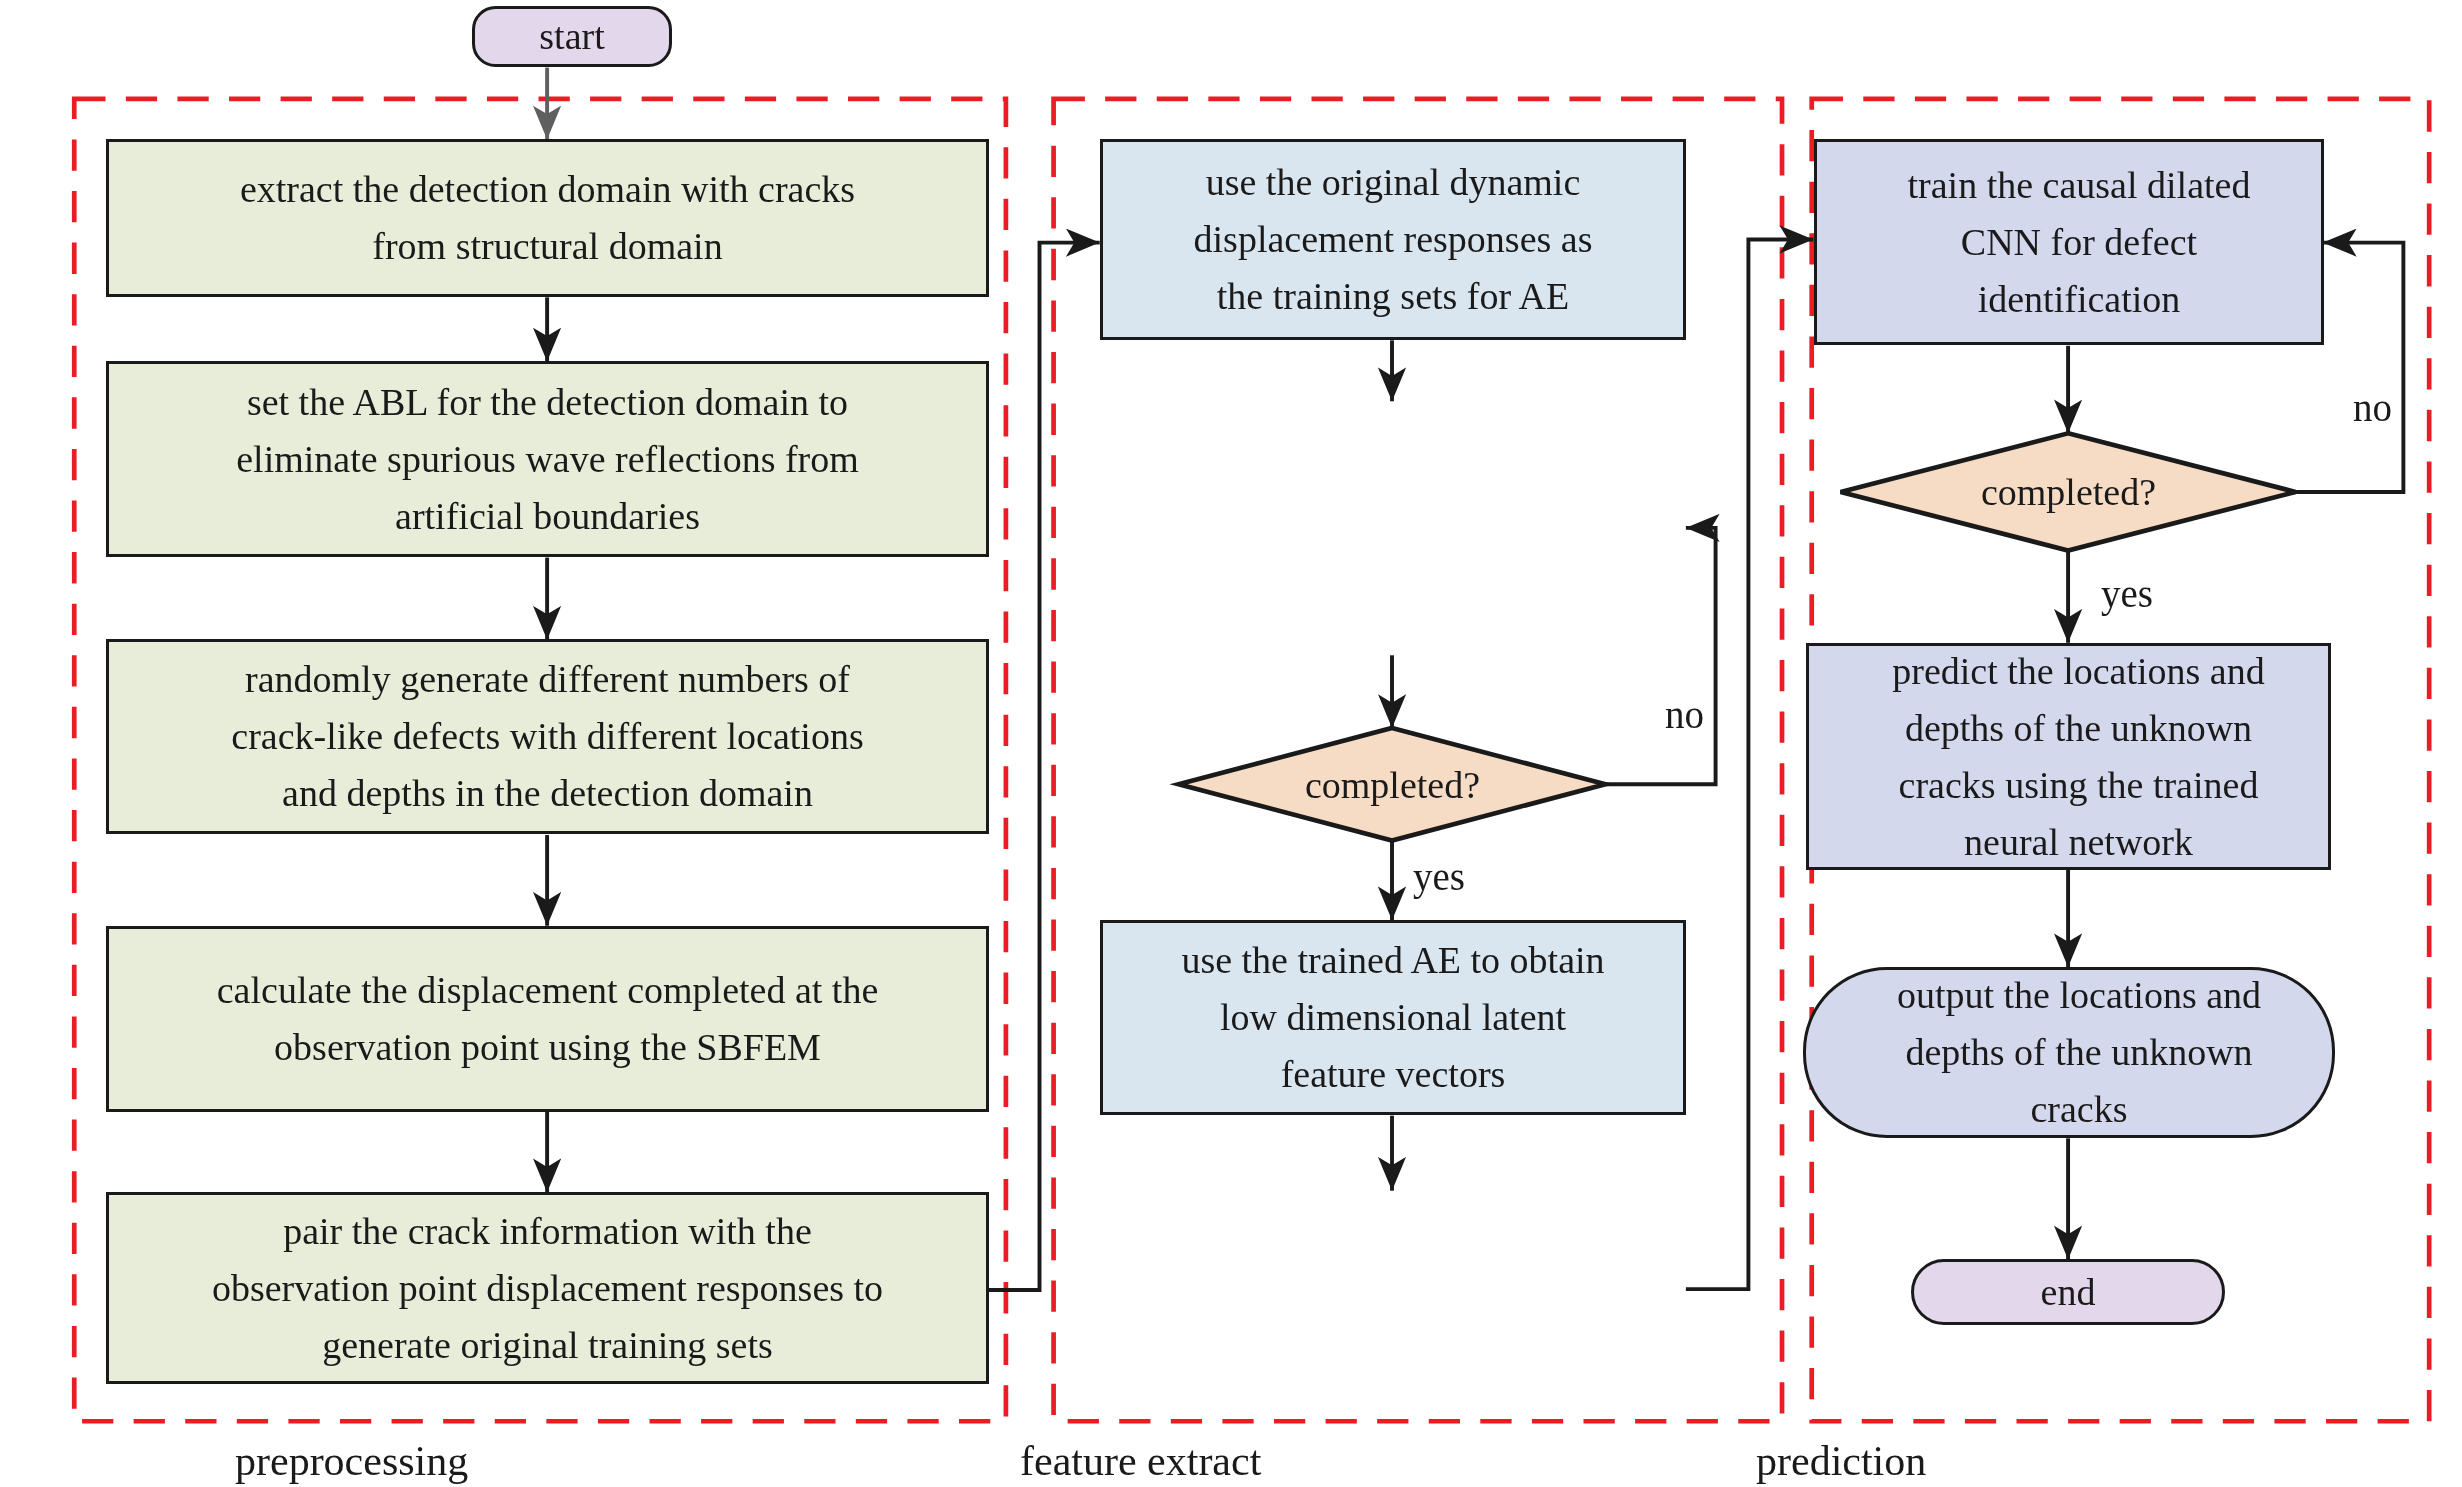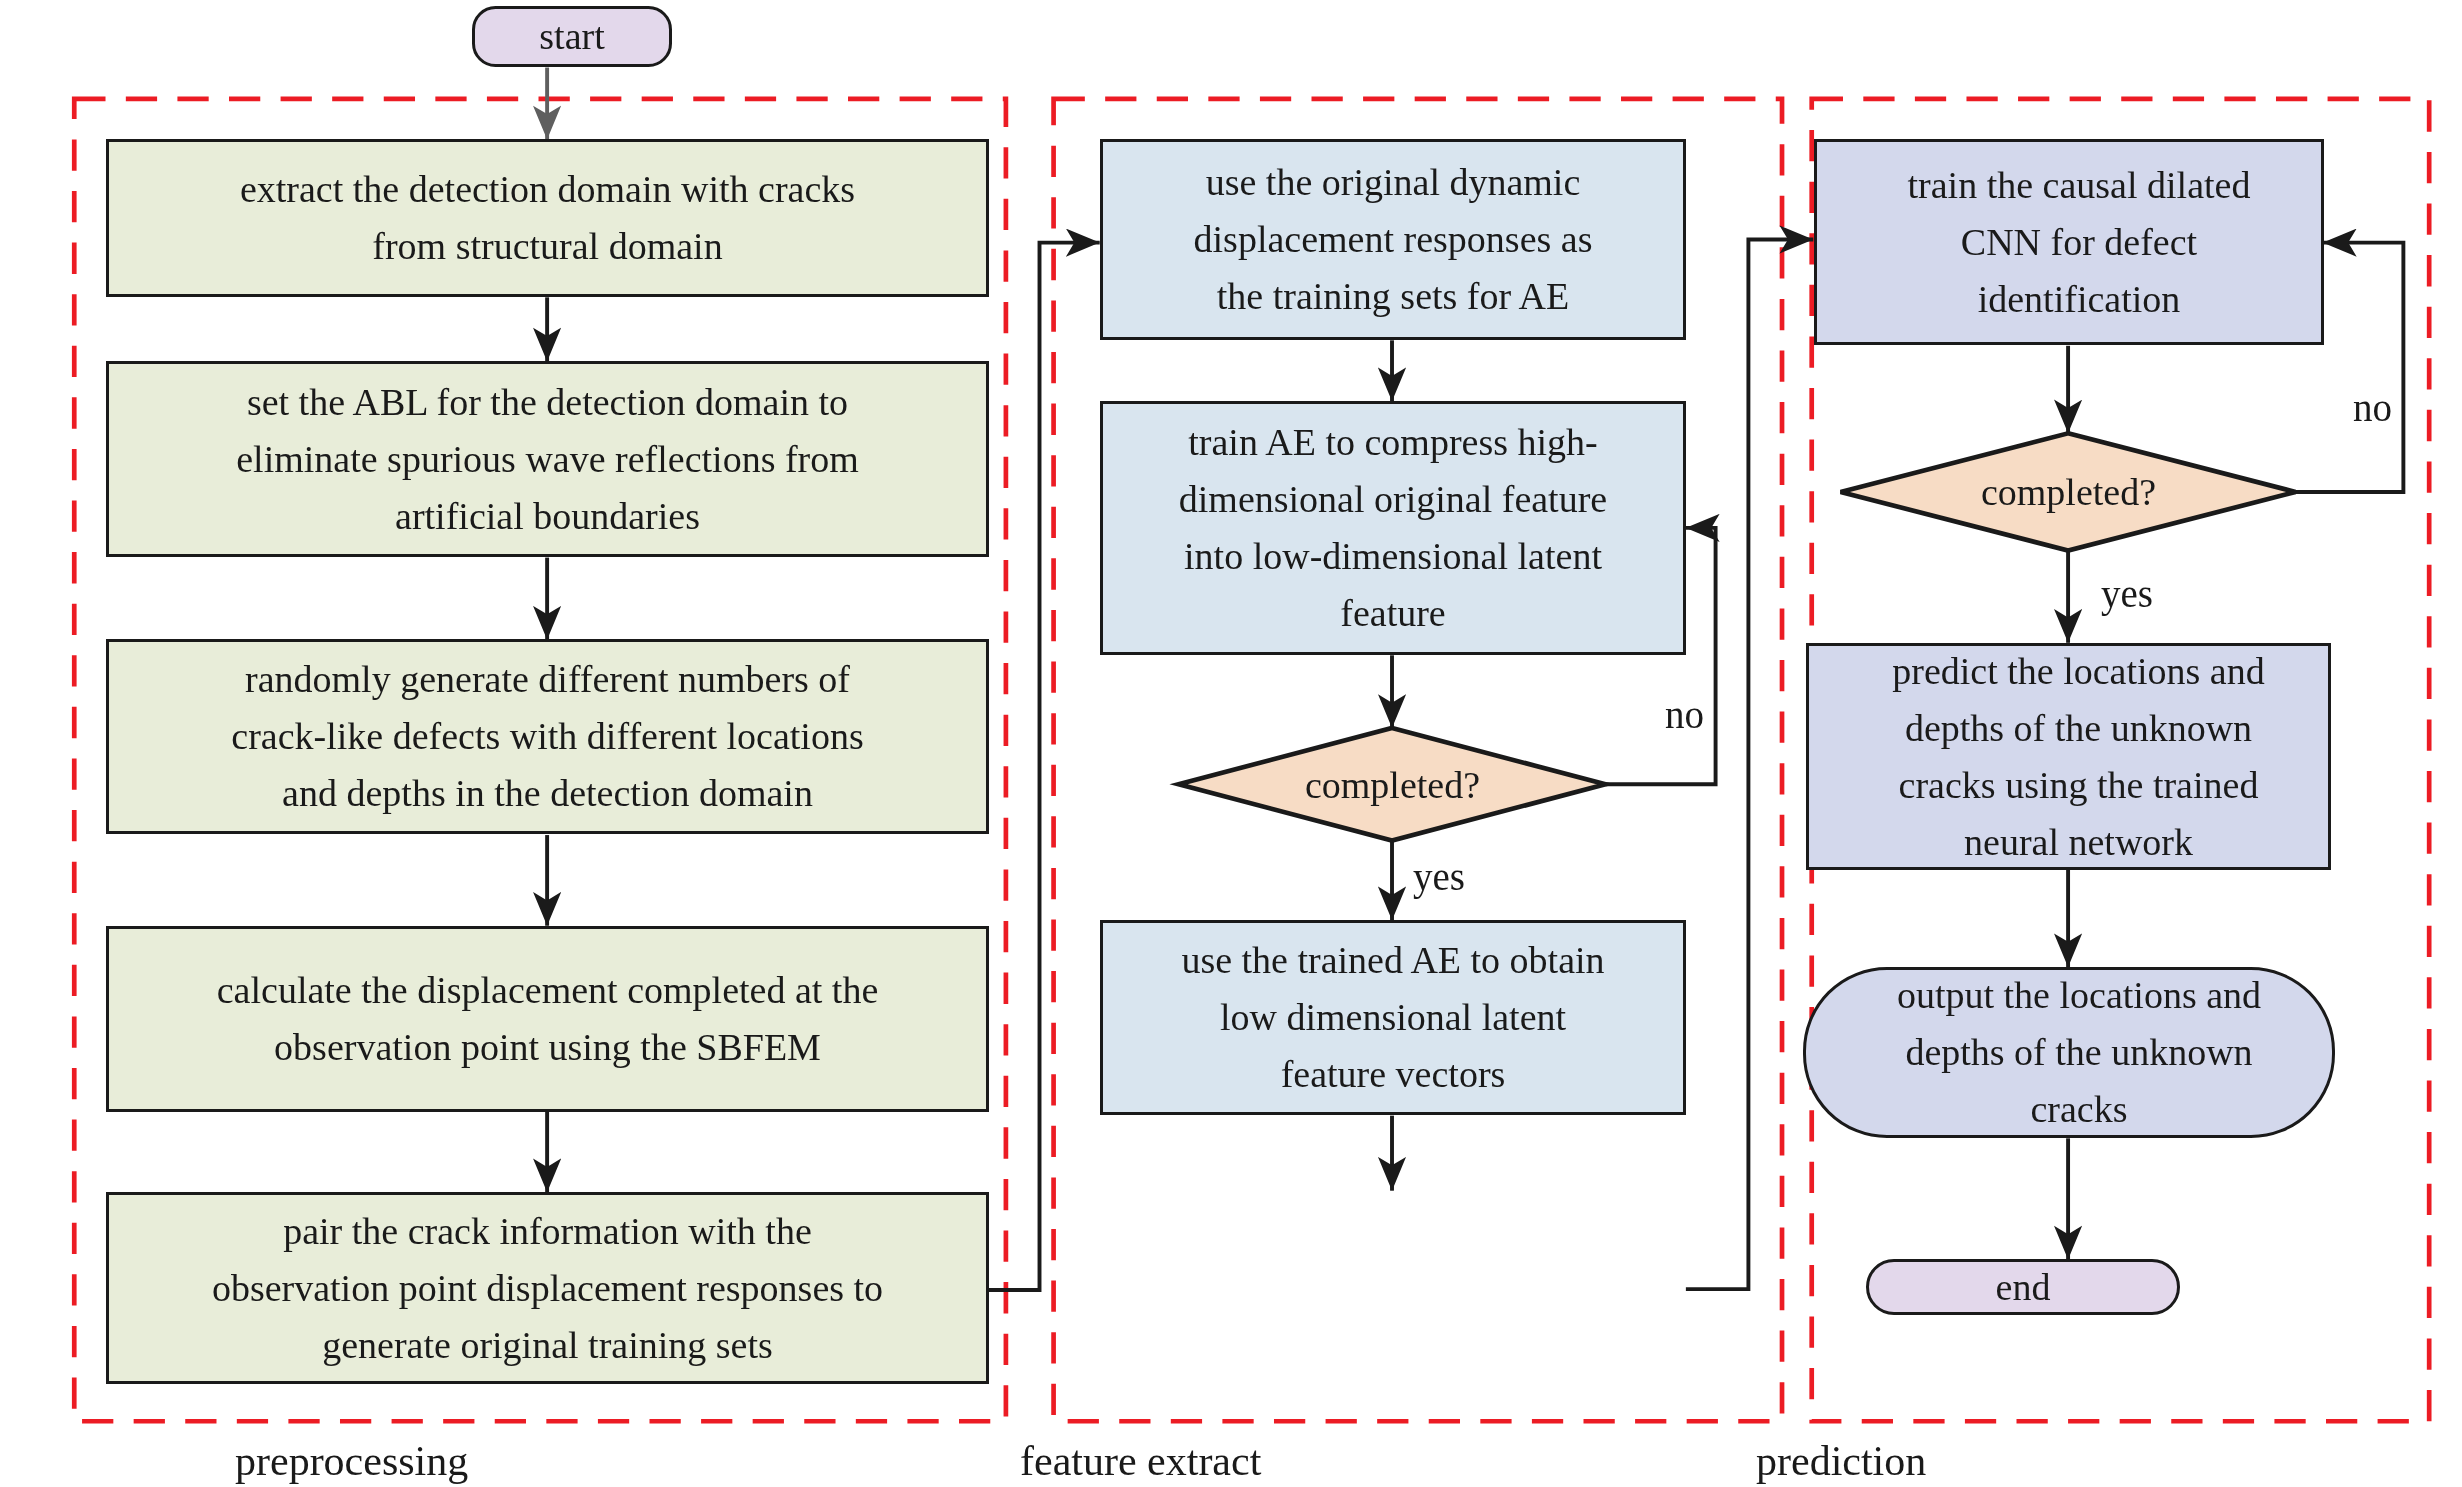--- a/index.html
+++ b/index.html
@@ -77,43 +77,39 @@
     <path class="edge" d="M2937,629 H3075 V310 H2972" marker-end="url(#ah)"></path>
     <path class="edge" d="M2646,704 V822" marker-end="url(#ah)"></path>
     <path class="edge" d="M2646,1112 V1237" marker-end="url(#ah)"></path>
     <path class="edge" d="M2646,1456 V1611" marker-end="url(#ah)"></path>
 
     <polygon class="diamond" points="1781,931 2054,1003 1781,1075 1508,1003"></polygon>
     <polygon class="diamond" points="2646,554 2937,629 2646,704 2355,629"></polygon>
   </svg>
 
   <div class="node terminal" style="left:447px;top:6.3px;width:200px;height:61px;border-radius:23.5px;margin-left:25px;">start</div>
-  <div class="node terminal" style="left:1866px;top:1259px;width:314px;height:56px;border-radius:33px;">end</div>
+  <div class="node terminal" style="left:1911px;top:1259px;width:314px;height:66px;border-radius:33px;">end</div>
 
   <div class="node green" style="left:106px;top:139px;width:883px;height:158px;">extract the detection domain with cracks
 from structural domain</div>
   <div class="node green" style="left:106px;top:361px;width:883px;height:196px;">set the ABL for the detection domain to
 eliminate spurious wave reflections from
 artificial boundaries</div>
   <div class="node green" style="left:106px;top:639px;width:883px;height:195px;">randomly generate different numbers of
 crack-like defects with different locations
 and depths in the detection domain</div>
   <div class="node green" style="left:106px;top:926px;width:883px;height:186px;">calculate the displacement completed at the
 observation point using the SBFEM</div>
   <div class="node green" style="left:106px;top:1192px;width:883px;height:192px;">pair the crack information with the
 observation point displacement responses to
 generate original training sets</div>
 
   <div class="node blue" style="left:1100px;top:139px;width:586px;height:201px;">use the original dynamic
 displacement responses as
 the training sets for AE</div>
-  <div class="node blue" style="left:1100px;top:401px;width:586px;height:254px;">train AE to compress high-
-dimensional original feature
-into low-dimensional latent
-feature</div>
   <div class="dlabel" style="left:1275px;top:765px;width:235px;height:39px;">completed?</div>
   <div class="elabel r" style="left:1595px;top:692px;width:109px;">no</div>
   <div class="elabel" style="left:1413px;top:854px;">yes</div>
   <div class="node blue" style="left:1100px;top:920px;width:586px;height:195px;">use the trained AE to obtain
 low dimensional latent
 feature vectors</div>
 
   <div class="node purple" style="left:1814px;top:139px;width:510px;height:206px;">train the causal dilated
 CNN for defect
 identification</div>

